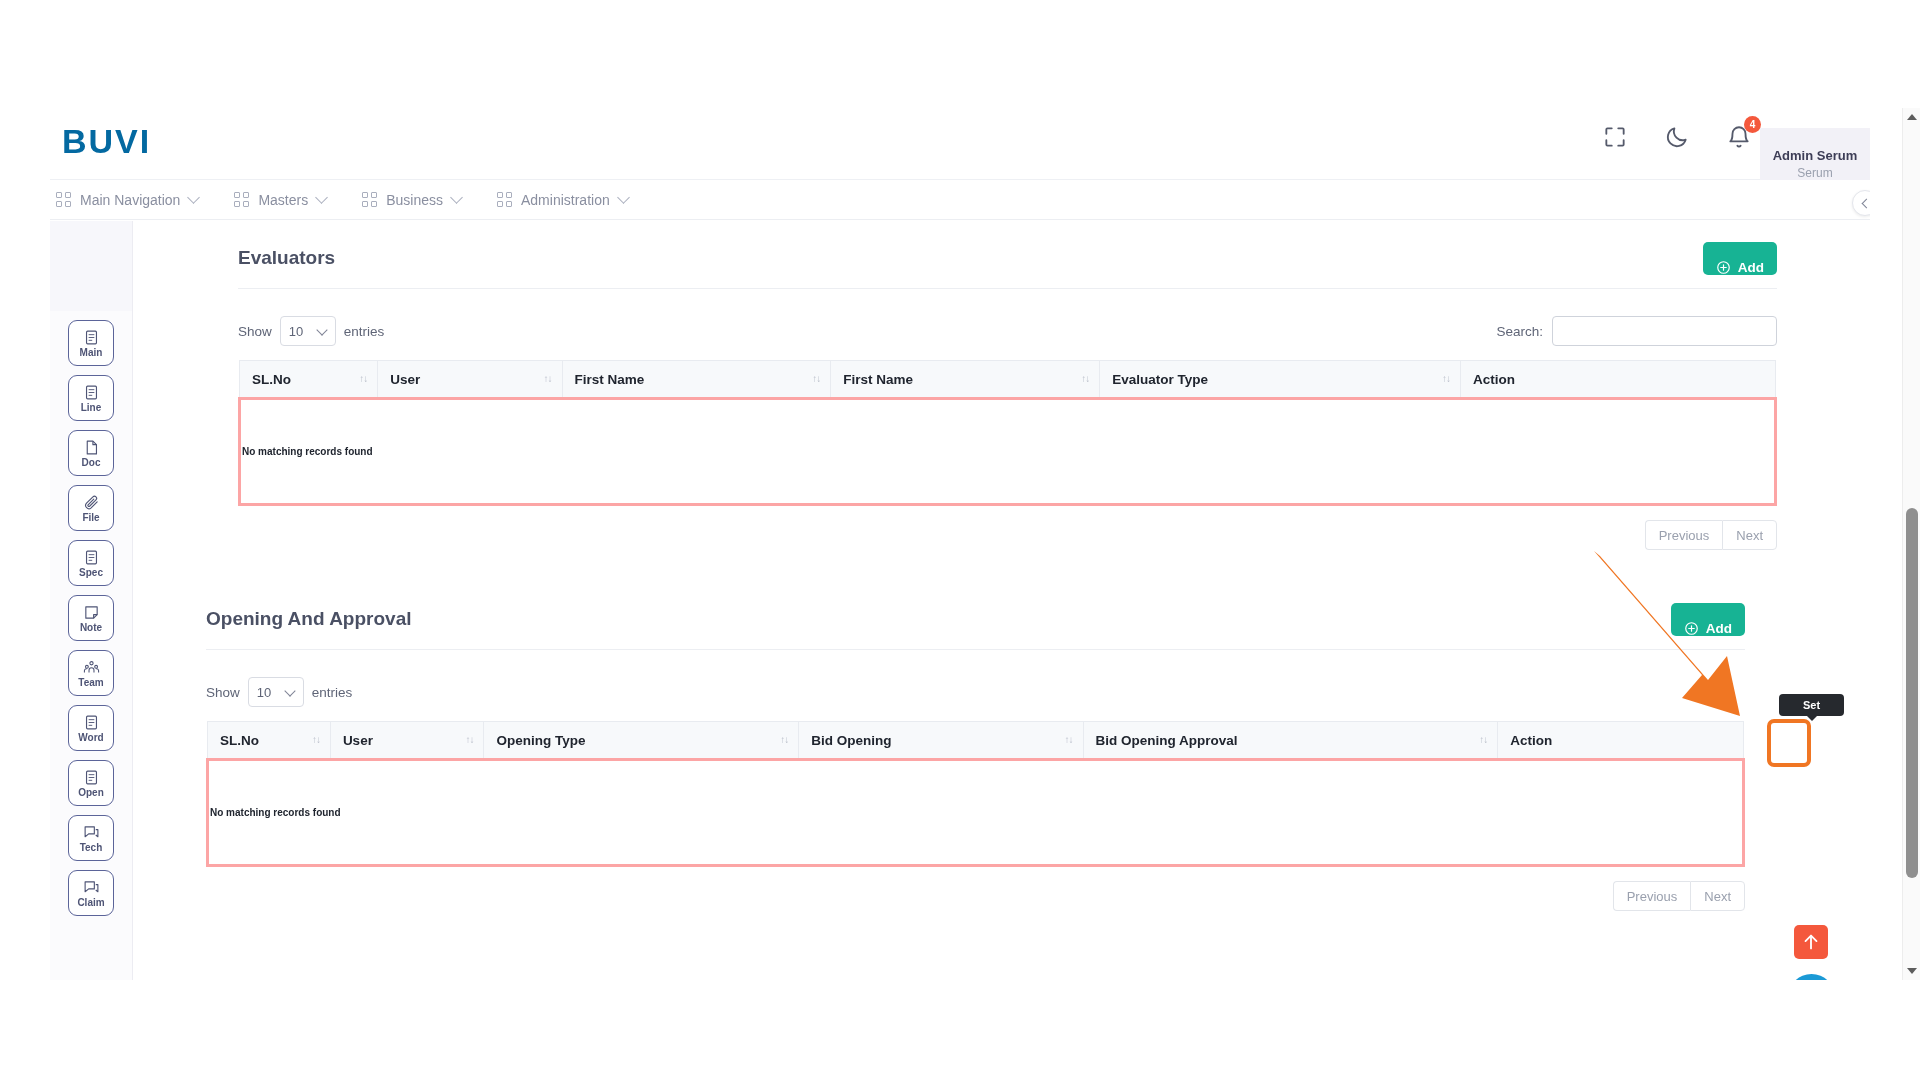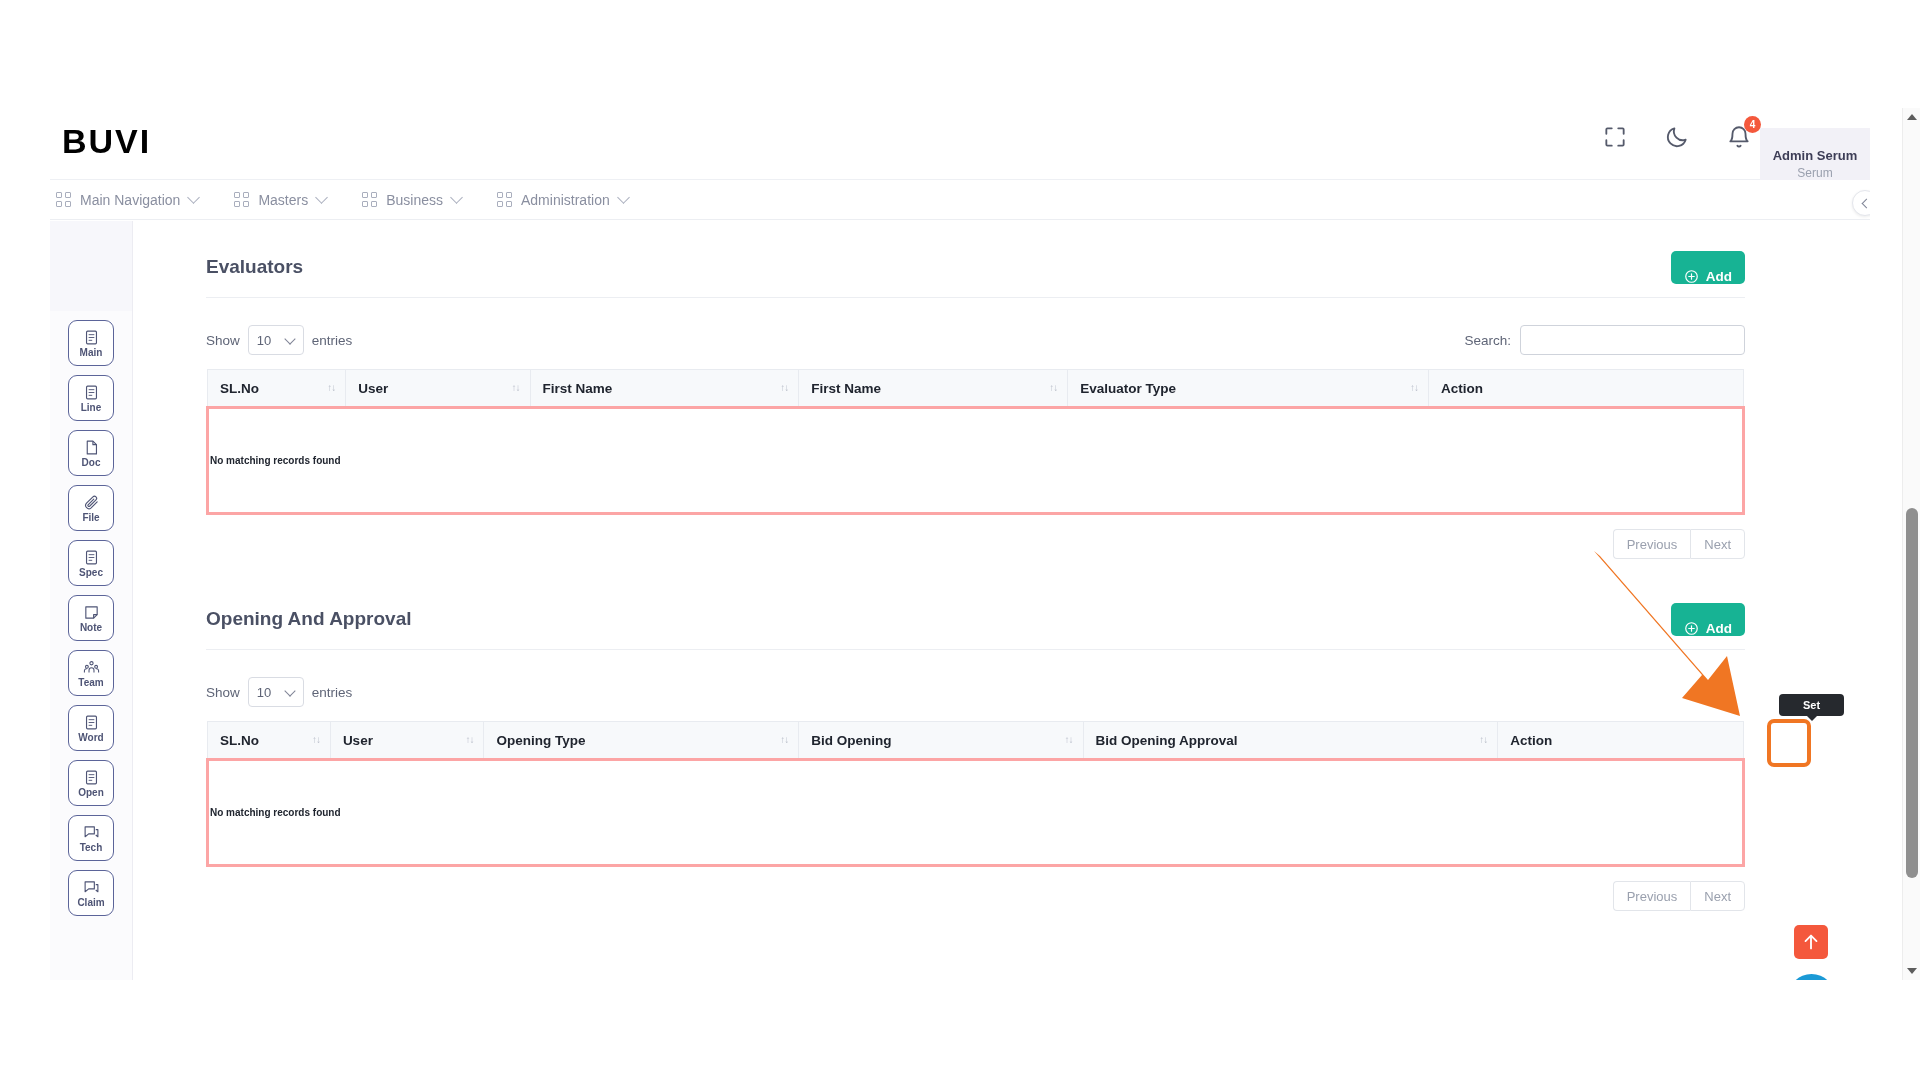--- a/index.html
+++ b/index.html
@@ -21,21 +21,21 @@
   
   .topbar {
     position: absolute; left: 0; top: 0;
     width: 1820px; height: 72px;
     background: #ffffff;
     border-bottom: 1px solid #eef0f4;
   }
   .logo {
     position: absolute; left: 12px; top: 14px;
     font-size: 34px; font-weight: 700; letter-spacing: 2px;
-    color: #000000;
+    color: #0369a1;
     font-family: "Liberation Sans", sans-serif;
   }
   .hdr-icons {
     position: absolute; right: 118px; top: 16px;
     display: flex; align-items: center; gap: 36px;
   }
   .hdr-ic { width: 26px; height: 26px; position: relative; cursor: pointer; }
   .hdr-ic svg { width: 26px; height: 26px; display: block; }
   .badge {
     position: absolute; right: -9px; top: -8px;
@@ -396,21 +396,21 @@
         <path d="M3 4h13v10H8l-5 4z"></path>
           <path d="M18 8h3v10l-3-2.5"></path>
       </svg>
       <span class="rl">Claim</span>
     </div>
 
   </div>
 
   <div class="content">
 
-    <div class="card" style="top:16px;">
+    <div class="card" style="top:7px;margin-left:32px;">
       <div style="display:flex;align-items:center;justify-content:space-between;height:60px;">
         <div class="sec-title">Evaluators</div>
         <button class="btn-add">
           <svg viewBox="0 0 24 24" fill="none" stroke="#fff" stroke-width="1.9" stroke-linecap="round">
             <circle cx="12" cy="12" r="9.2"></circle>
               <path d="M12 7.6v8.8M7.6 12h8.8"></path>
           </svg>
           <span>Add</span>
         </button>
       </div>

